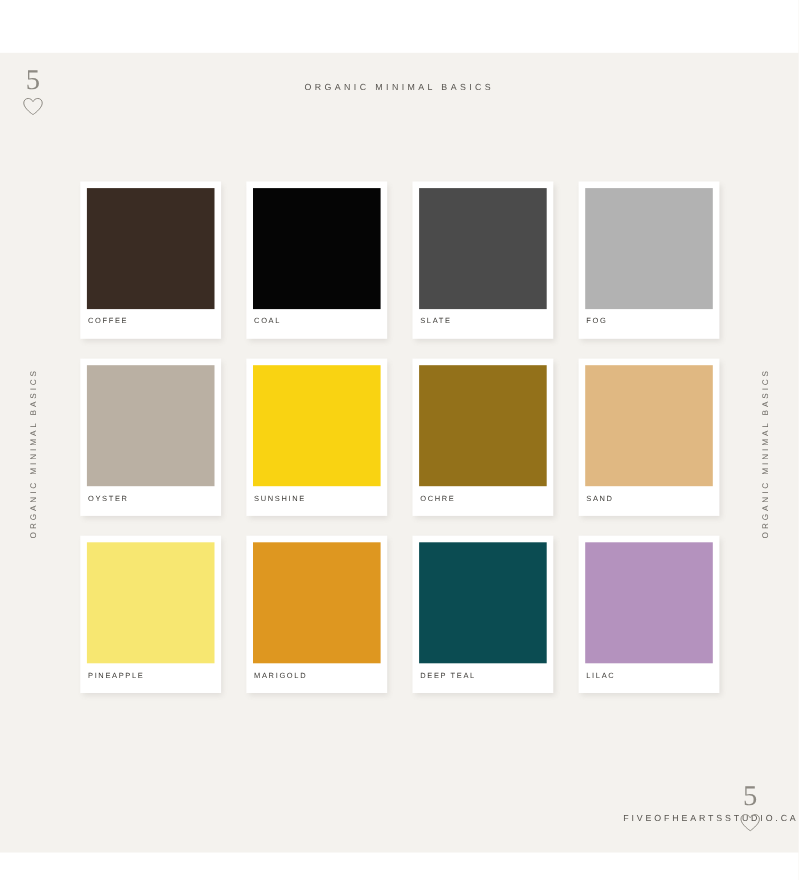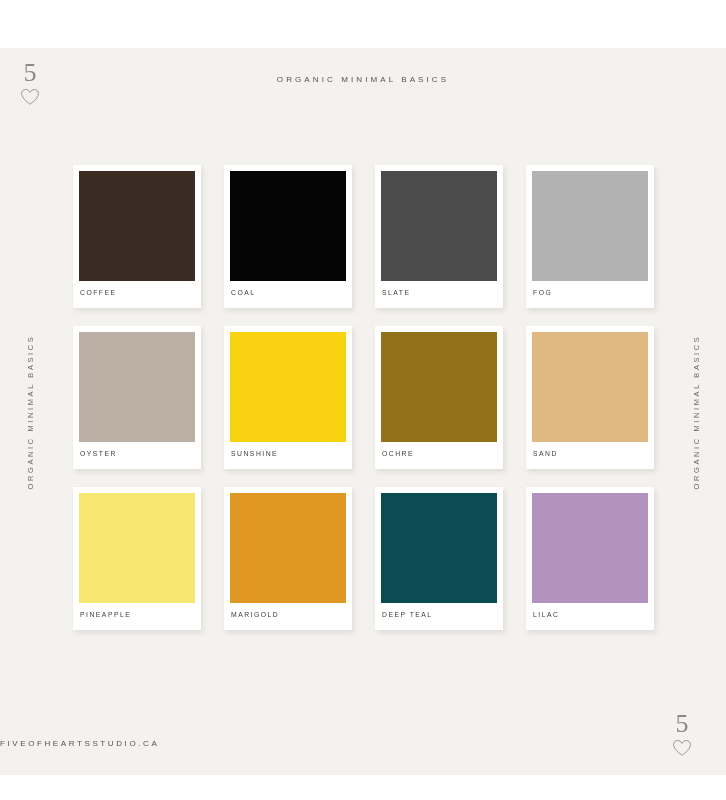--- a/index.html
+++ b/index.html
@@ -58,21 +58,21 @@
     font-size: 8px;
     letter-spacing: 3.1px;
     color: #55524d;
     text-transform: uppercase;
   }
   .footer-title {
     position: absolute;
     bottom: 27px;
     left: 0;
     width: 726px;
-    text-align: left;
+    text-align: right;
     font-size: 8px;
     letter-spacing: 2.6px;
     color: #55524d;
     text-transform: uppercase;
   }
 
   
   .side-label {
     position: absolute;
     top: 50%;

